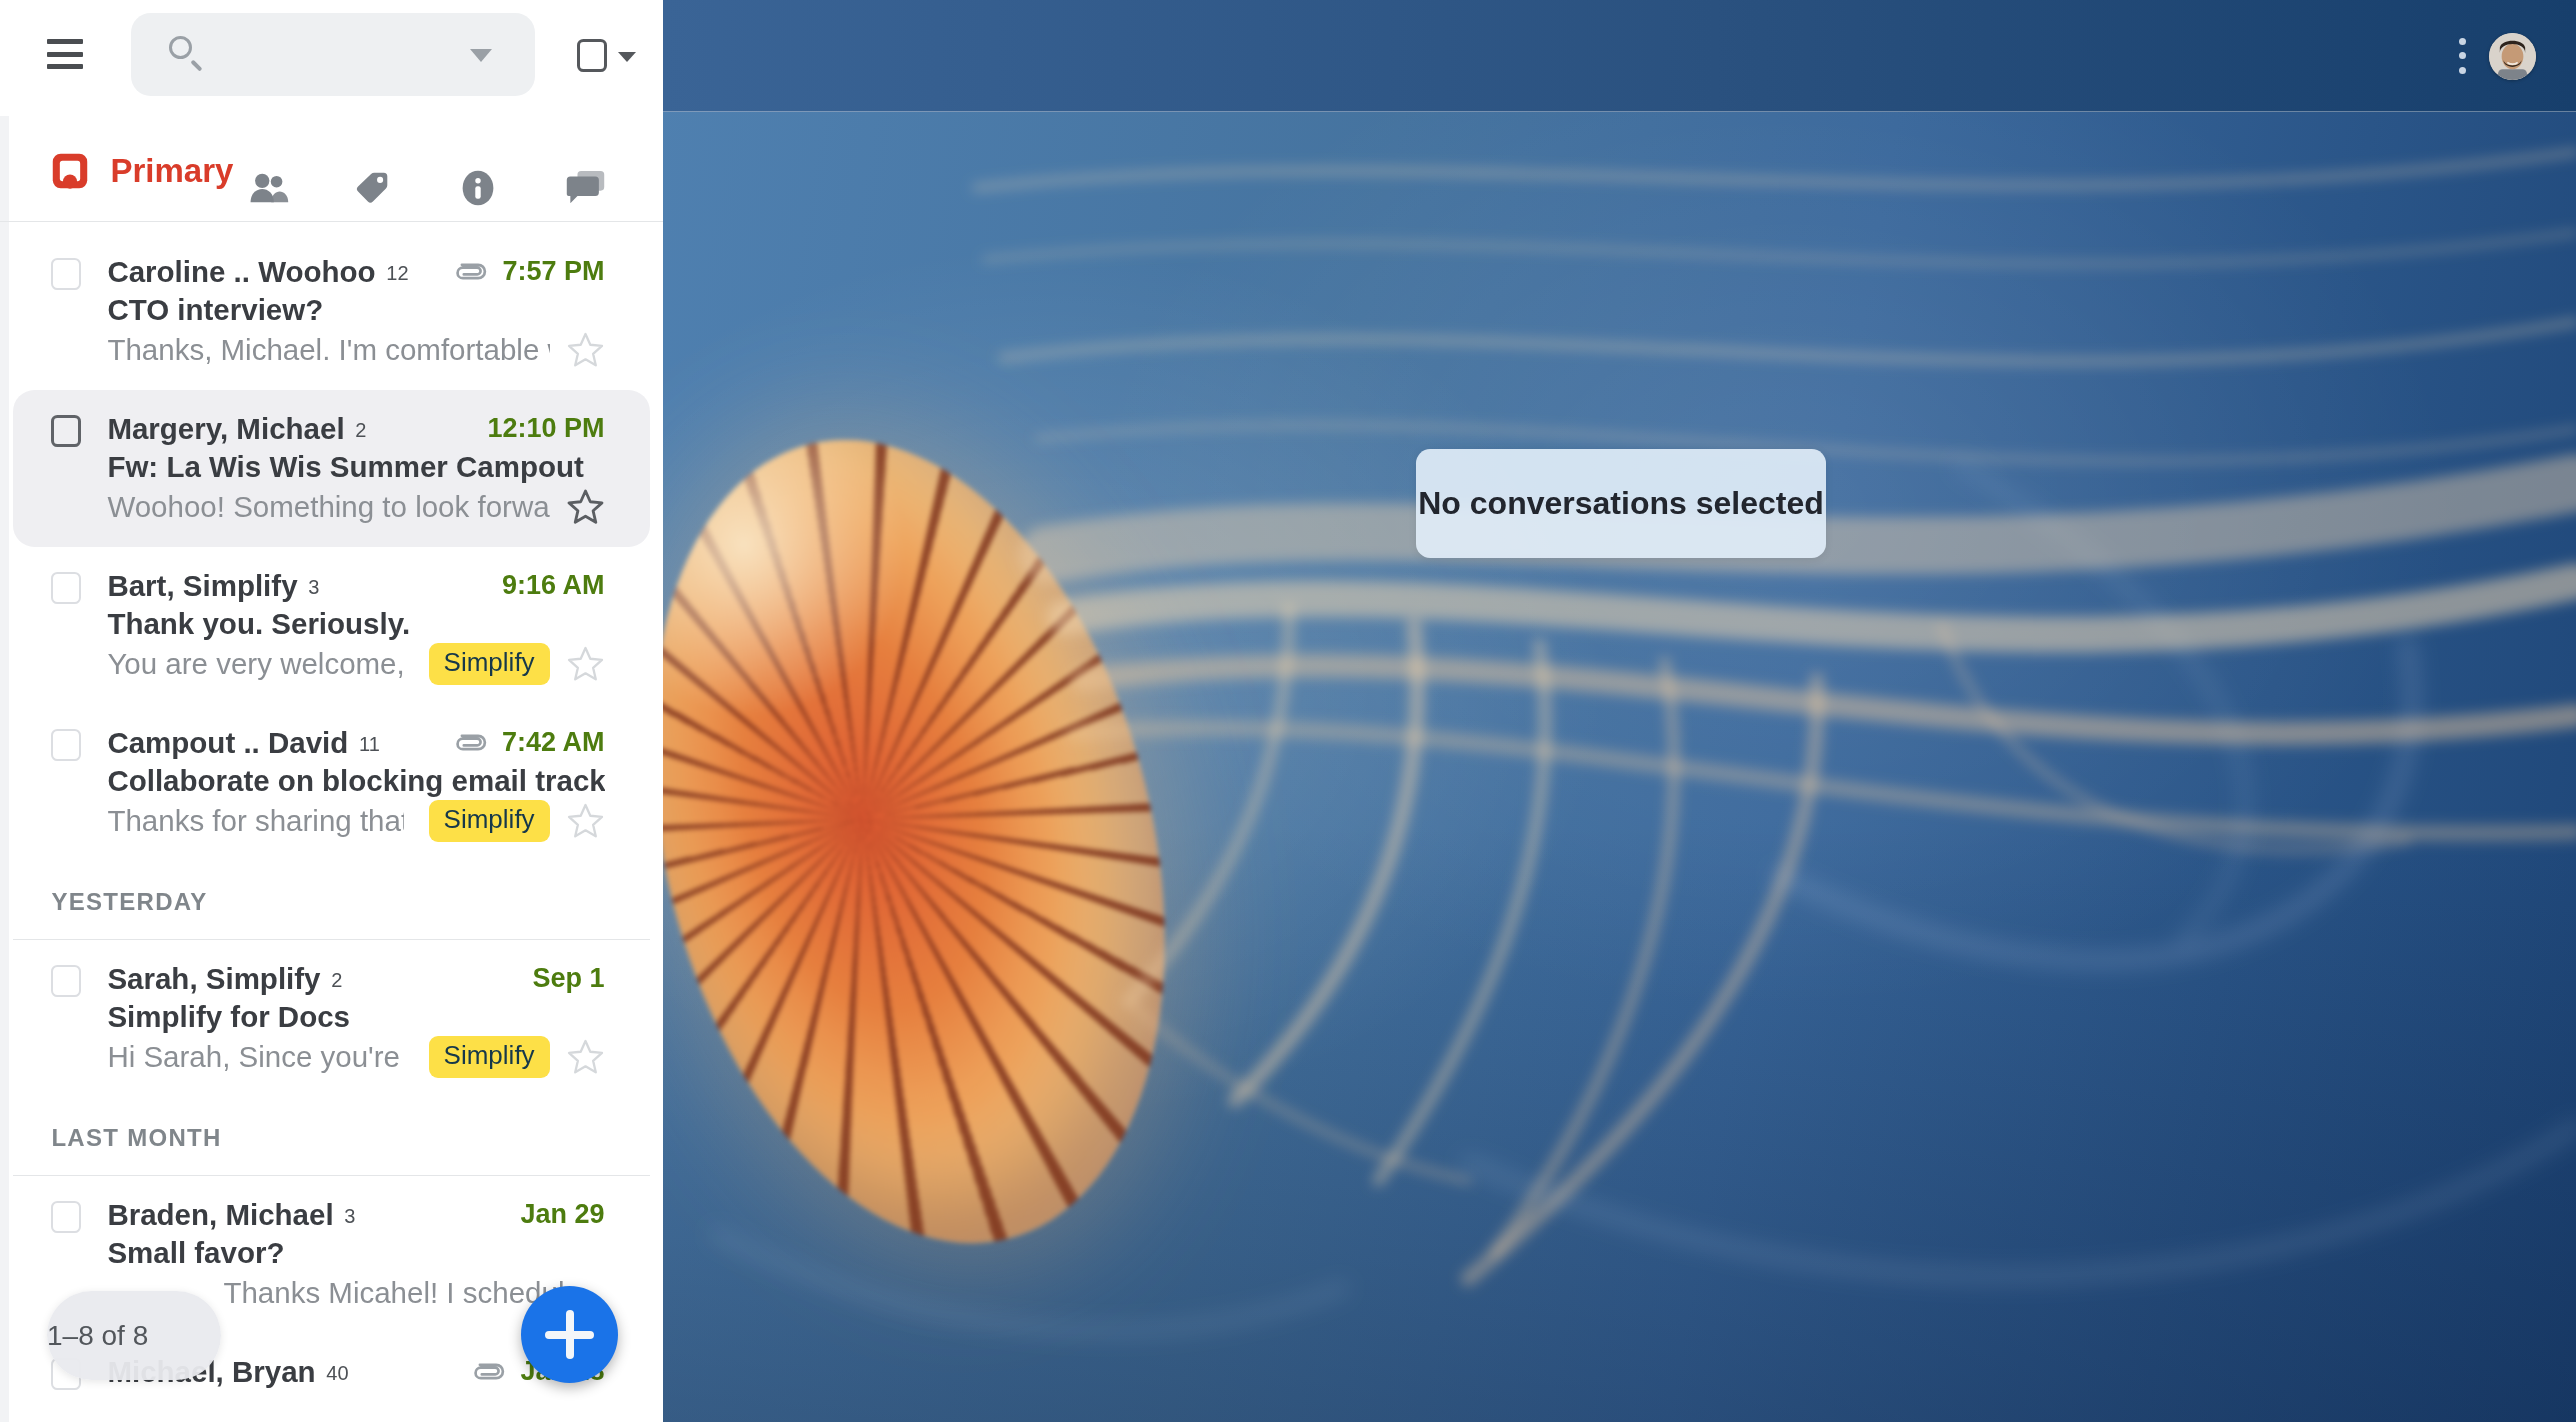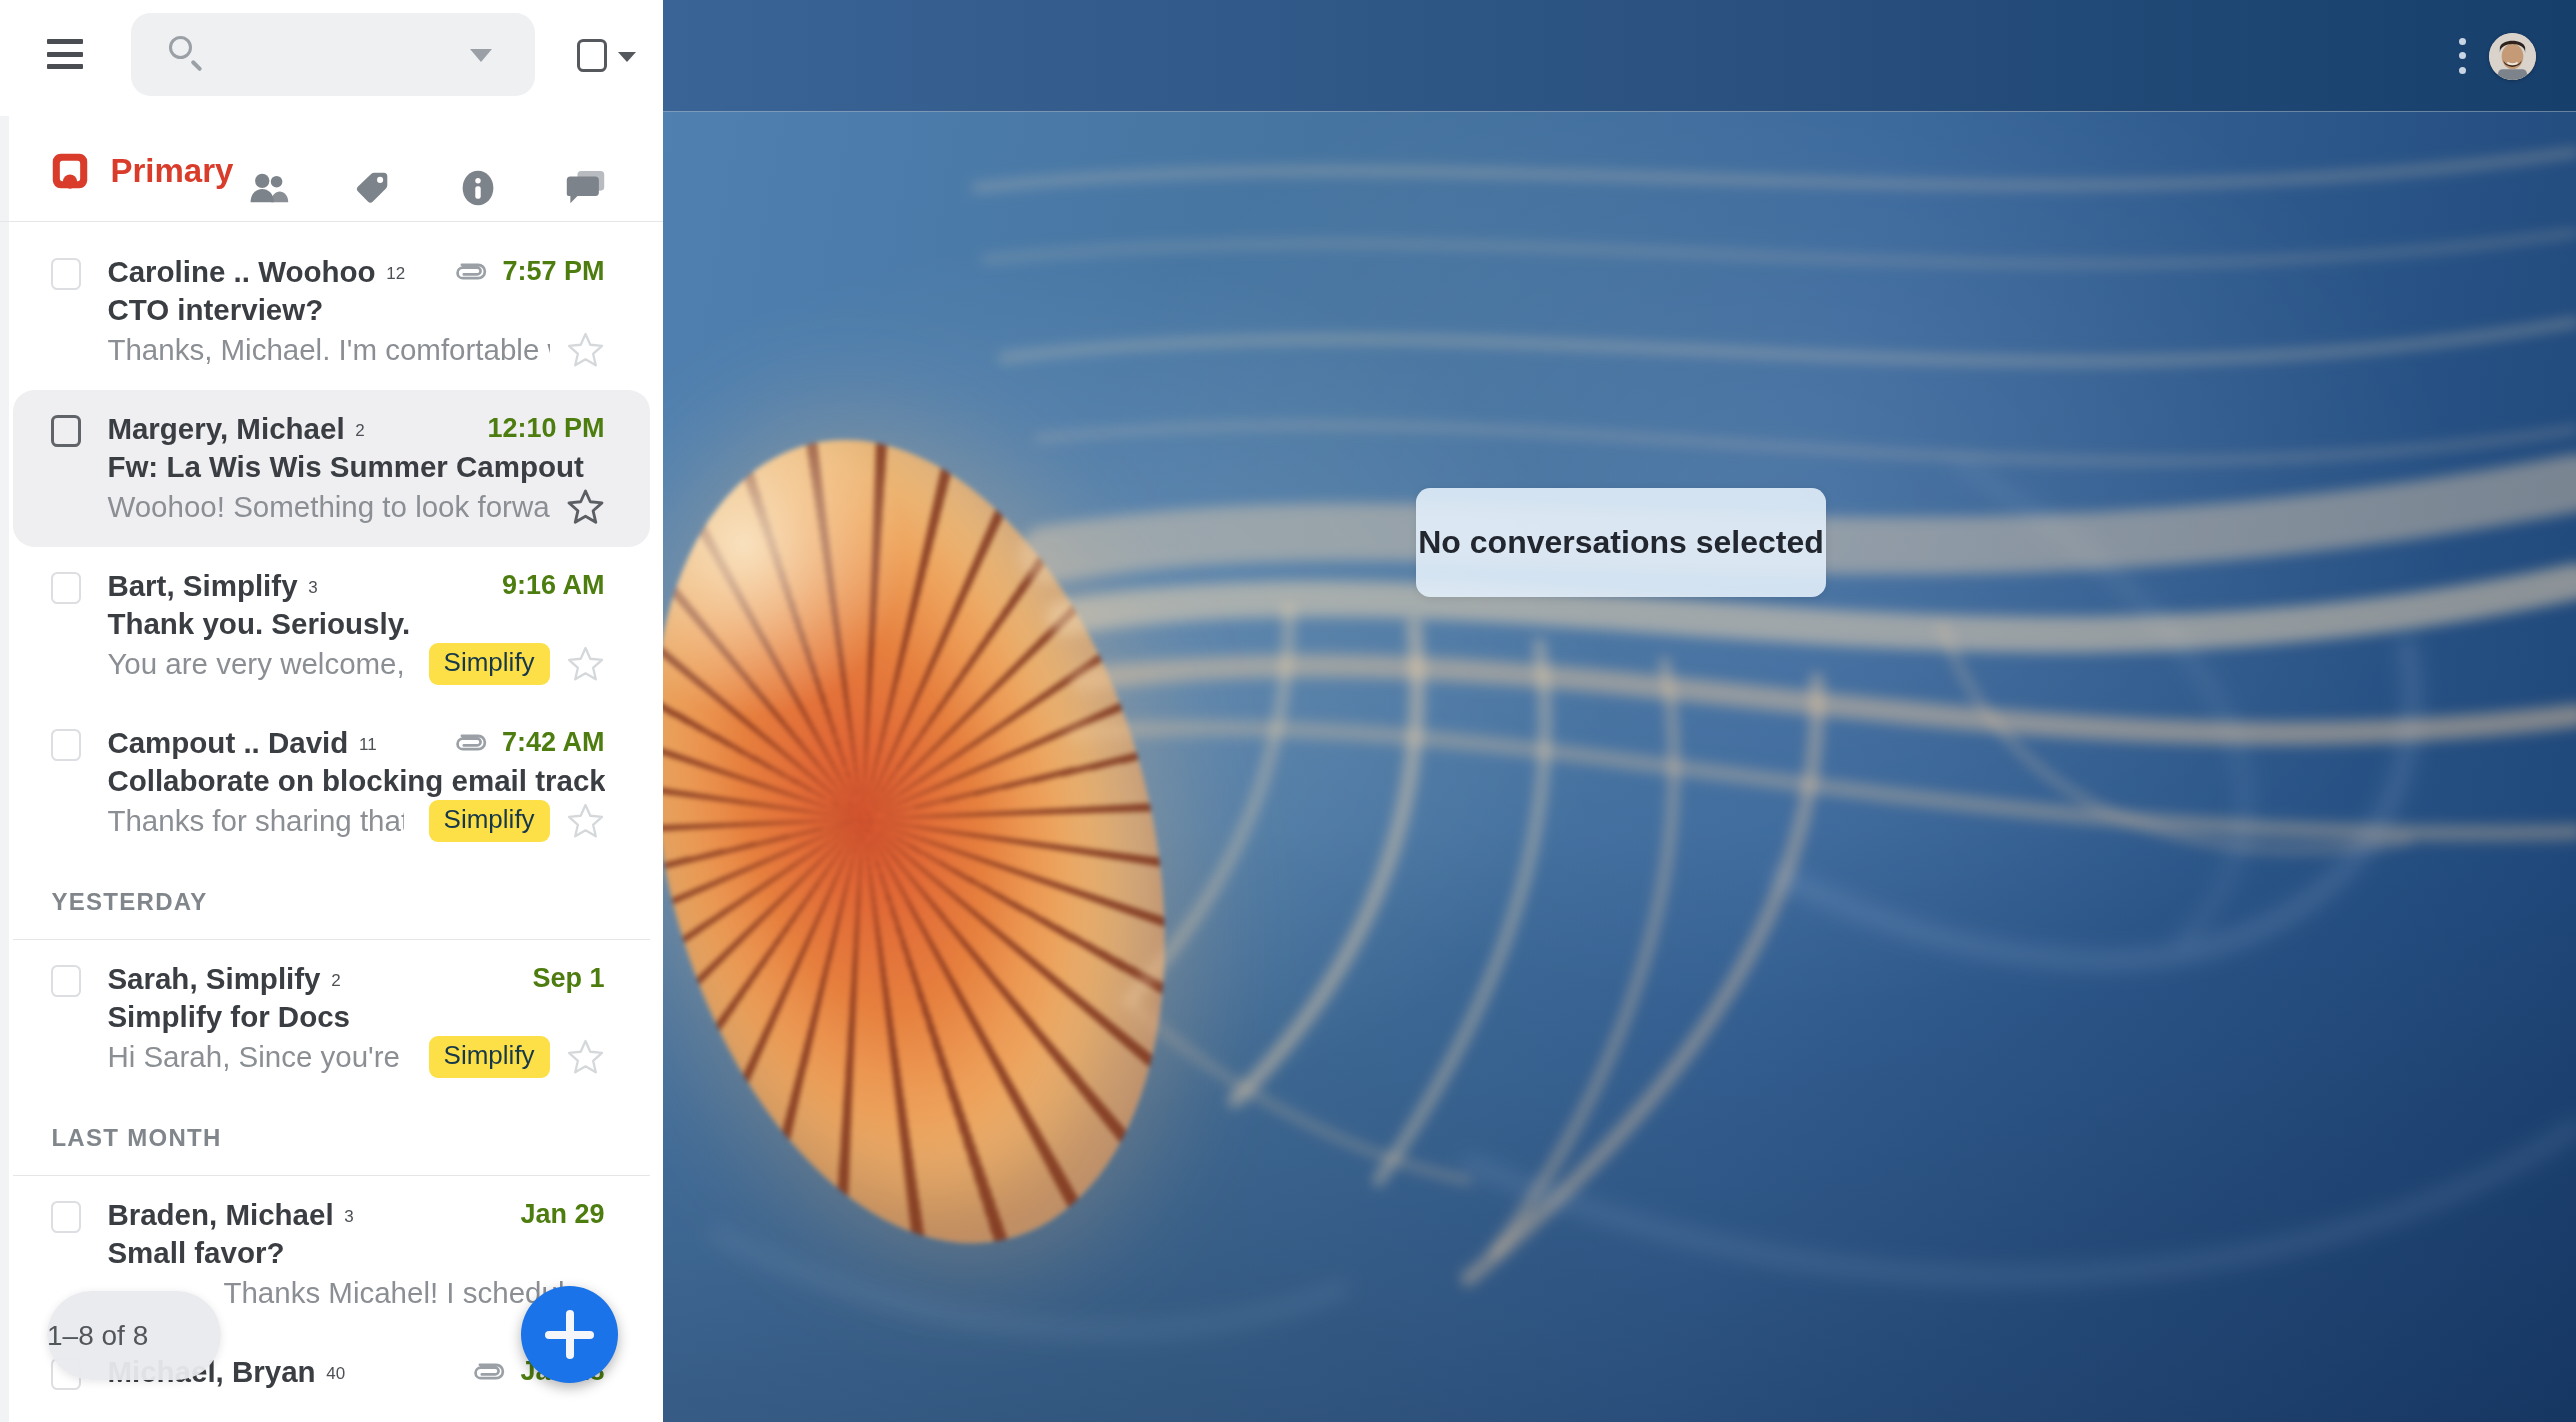--- a/index.html
+++ b/index.html
@@ -36,21 +36,21 @@
   .tab-updates { left:459px; top:27px; } .tab-forums { left:565px; top:27px; }
 
   
   .list { padding-top:10.7px; }
   .row { position:relative; height:157px; margin:0 13.4px; padding:19.7px 45px 0 94px; }
   .row.selected { background:#efeff2; border-radius:21.5px; }
   .cb { position:absolute; left:38px; top:25px; width:29.5px; height:32px; border:2.7px solid #dcdee2; border-radius:6.3px; cursor:pointer; }
   .row.selected .cb { border:3.6px solid #606368; }
   .l1 { display:flex; align-items:center; height:39px; }
   .sender { font-size:29.5px; font-weight:600; color:#3a3d42; white-space:nowrap; }
-  .count { font-size:17px; color:#4d5156; margin-left:10.7px; padding-top:3.6px; }
+  .count { font-size:20px; color:#4d5156; margin-left:10.7px; padding-top:3.6px; }
   .l1 .spacer { flex:1; }
   .clip-icon { width:39px; height:23px; margin-right:12.5px; flex:none; }
   .time { font-size:27px; font-weight:600; color:#4d7c0f; white-space:nowrap; }
   .l2 { height:38px; line-height:38px; font-size:29.5px; font-weight:600; color:#3a3d42; white-space:nowrap; overflow:hidden; }
   .l3 { display:flex; align-items:center; height:41px; }
   .snippet { flex:1; min-width:0; font-size:29.5px; color:#8b8f94; white-space:nowrap; overflow:hidden; }
   .snippet.indent { padding-left:116px; }
   .badge { flex:none; margin-left:25px; background:#fde047; color:#16384a; font-size:26px; font-weight:400; padding:4.5px 15px 7.2px; border-radius:9px; }
   .star { flex:none; width:39px; height:38px; margin-left:16px; cursor:pointer; }
   .star path { fill:none; stroke:#d5d8db; stroke-width:2.6; stroke-linejoin:round; }
@@ -83,21 +83,21 @@
     transform:rotate(-14deg); filter:blur(2.7px); z-index:1;
     background:
       repeating-conic-gradient(from -90deg at 42% 46%, rgba(118,42,24,0.78) 0deg 1.7deg, rgba(118,42,24,0) 1.7deg 10.6deg),
       radial-gradient(ellipse 62% 62% at 42% 46%, #dd5730 0%, #e67f3e 38%, #eea35c 60%, #f1bf7e 76%, #f3d9a9 90%, #efdbbb 100%);
     box-shadow: inset -27px -54px 81px rgba(120,45,15,0.45), 0 0 107px 27px rgba(250,190,120,0.22); }
   .bell::after { content:""; position:absolute; inset:0; border-radius:50%;
     background:radial-gradient(ellipse 55% 35% at 32% 10%, rgba(250,236,207,0.85), transparent 60%); }
 
   .tentacles { position:absolute; left:0; top:0; z-index:2; }
 
-  .empty-box { position:absolute; left:753px; top:488px; width:410px; height:109px; z-index:5;
+  .empty-box { position:absolute; left:753px; top:449px; width:410px; height:109px; z-index:5;
     background:rgba(226,238,250,0.90); border-radius:14.3px; box-shadow:0 1.8px 9px rgba(0,0,0,0.08);
     display:flex; align-items:center; justify-content:center; font-size:32px; font-weight:600; color:#22262e; }
 
   .kebab { position:absolute; left:1793px; top:38px; width:12.5px; height:38px; z-index:6; cursor:pointer; }
   .kebab i { position:absolute; left:2.7px; width:7.2px; height:7.2px; border-radius:50%; background:rgba(216,226,238,0.92); }
   .kebab i:nth-child(1){top:0;} .kebab i:nth-child(2){top:14.3px;} .kebab i:nth-child(3){top:29px;}
   .avatar { position:absolute; left:1826px; top:33px; width:47px; height:47px; border-radius:50%; overflow:hidden; z-index:6; cursor:pointer;
     background:#ded7cf; box-shadow:0 0.9px 3.6px rgba(0,0,0,0.3); }
 </style>
 </head>

